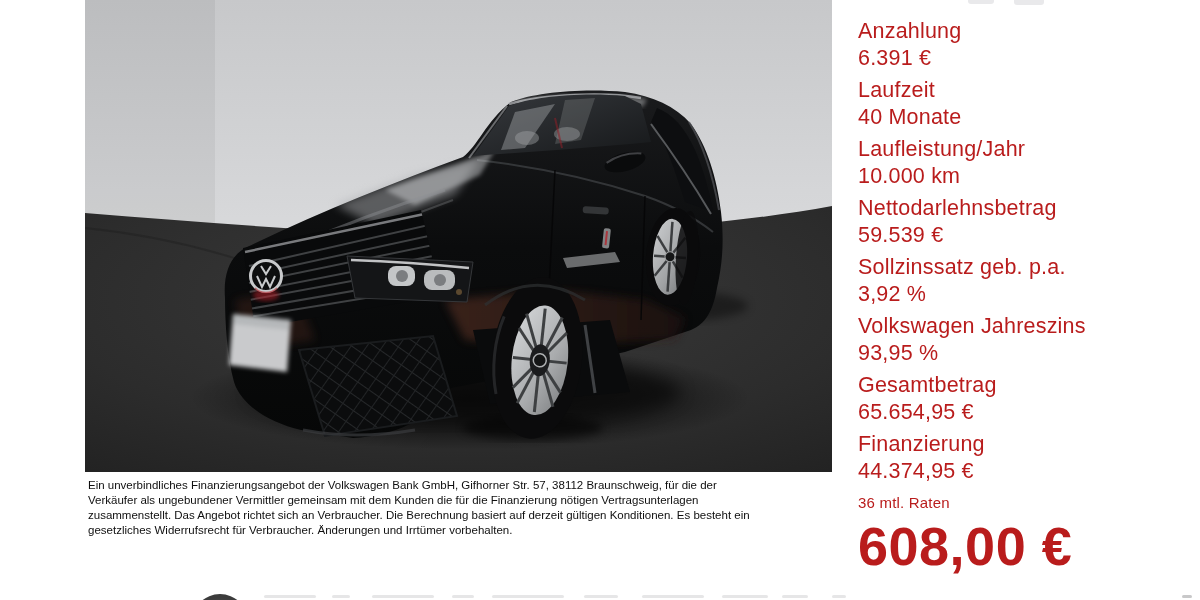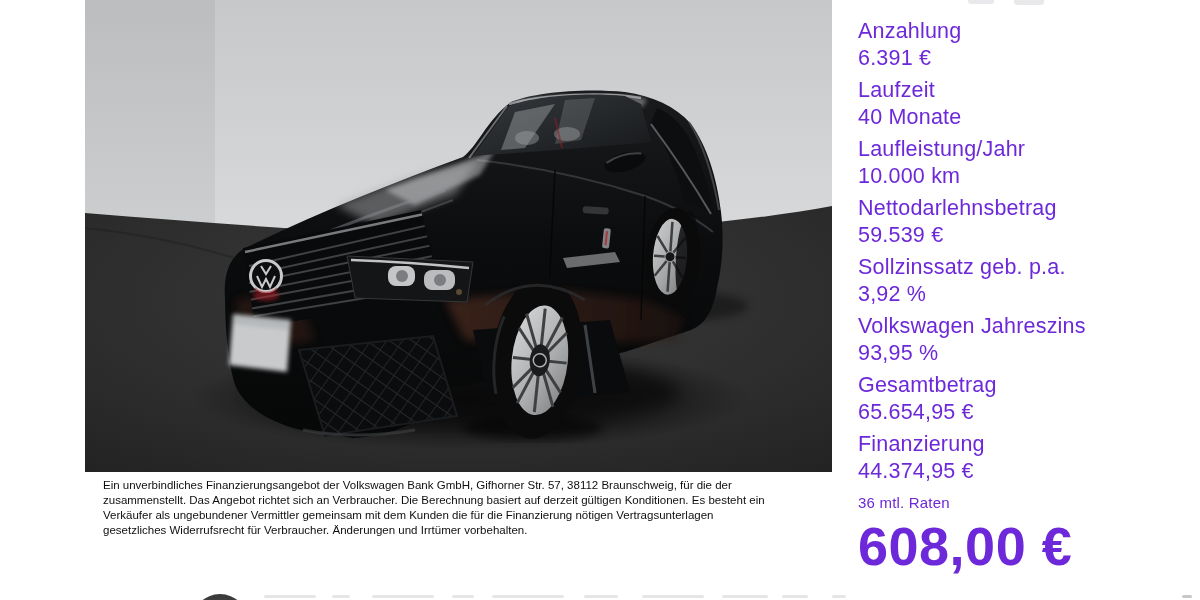--- a/index.html
+++ b/index.html
@@ -2,28 +2,28 @@
 <html><head>
 <meta charset="utf-8">
 <style>
   html,body{margin:0;padding:0;background:#ffffff;}
   .canvas{position:relative;width:1200px;height:600px;background:#fff;overflow:hidden;
           font-family:"Liberation Sans",sans-serif;}
   
   .photo{position:absolute;left:85px;top:0;width:747px;height:472px;}
   .photo svg{display:block;}
   
-  .panel{position:absolute;left:858px;top:18px;color:#6d28d9;}
+  .panel{position:absolute;left:858px;top:18px;color:#b91c1c;}
   .fin-group{height:54px;margin-bottom:5px;}
   .fin-label,.fin-value{font-size:21.5px;line-height:27px;letter-spacing:.2px;white-space:nowrap;}
   .rate-label{font-size:15px;line-height:26px;letter-spacing:.2px;white-space:nowrap;}
   .rate-value{font-size:54px;line-height:58px;font-weight:bold;letter-spacing:.5px;
               margin-top:1px;white-space:nowrap;}
   
-  .fineprint{position:absolute;left:88px;top:478px;color:#0f0f0f;margin-left:15px;}
+  .fineprint{position:absolute;left:88px;top:478px;color:#0f0f0f;}
   .fineprint div{font-size:11.5px;line-height:15px;white-space:nowrap;}
   
   .top-artifact{position:absolute;top:0;background:#e9e9eb;border-radius:0 0 3px 3px;}
   .ta1{left:968px;width:26px;height:4px;}
   .ta2{left:1014px;width:30px;height:5px;}
   .bottom-strip{position:absolute;left:160px;top:592px;width:1040px;height:8px;}
   .bs-circle{position:absolute;left:32px;top:2px;width:56px;height:56px;border-radius:50%;
              background:radial-gradient(circle at 50% 60%, #6b6b6b 0%, #3c3c3c 70%);}
   .bs-bar{position:absolute;top:3px;height:3px;background:#d2d2d4;opacity:.55;border-radius:2px;}
 </style>
@@ -275,22 +275,22 @@
     <div class="fin-group">
       <div class="fin-label">Finanzierung</div>
       <div class="fin-value">44.374,95 €</div>
     </div>
     <div class="rate-label">36 mtl. Raten</div>
     <div class="rate-value">608,00 €</div>
   </div>
 
   <div class="fineprint">
     <div>Ein unverbindliches Finanzierungsangebot der Volkswagen Bank GmbH, Gifhorner Str. 57, 38112 Braunschweig, für die der</div>
+    <div>Verkäufer als ungebundener Vermittler gemeinsam mit dem Kunden die für die Finanzierung nötigen Vertragsunterlagen</div>
     <div>zusammenstellt. Das Angebot richtet sich an Verbraucher. Die Berechnung basiert auf derzeit gültigen Konditionen. Es besteht ein</div>
-    <div>Verkäufer als ungebundener Vermittler gemeinsam mit dem Kunden die für die Finanzierung nötigen Vertragsunterlagen</div>
     <div>gesetzliches Widerrufsrecht für Verbraucher. Änderungen und Irrtümer vorbehalten.</div>
   </div>
 
   <div class="bottom-strip">
     <div class="bs-circle"></div>
     <div class="bs-bar" style="left:104px;width:52px;"></div>
     <div class="bs-bar" style="left:172px;width:18px;"></div>
     <div class="bs-bar" style="left:212px;width:62px;"></div>
     <div class="bs-bar" style="left:292px;width:22px;"></div>
     <div class="bs-bar" style="left:332px;width:72px;"></div>

